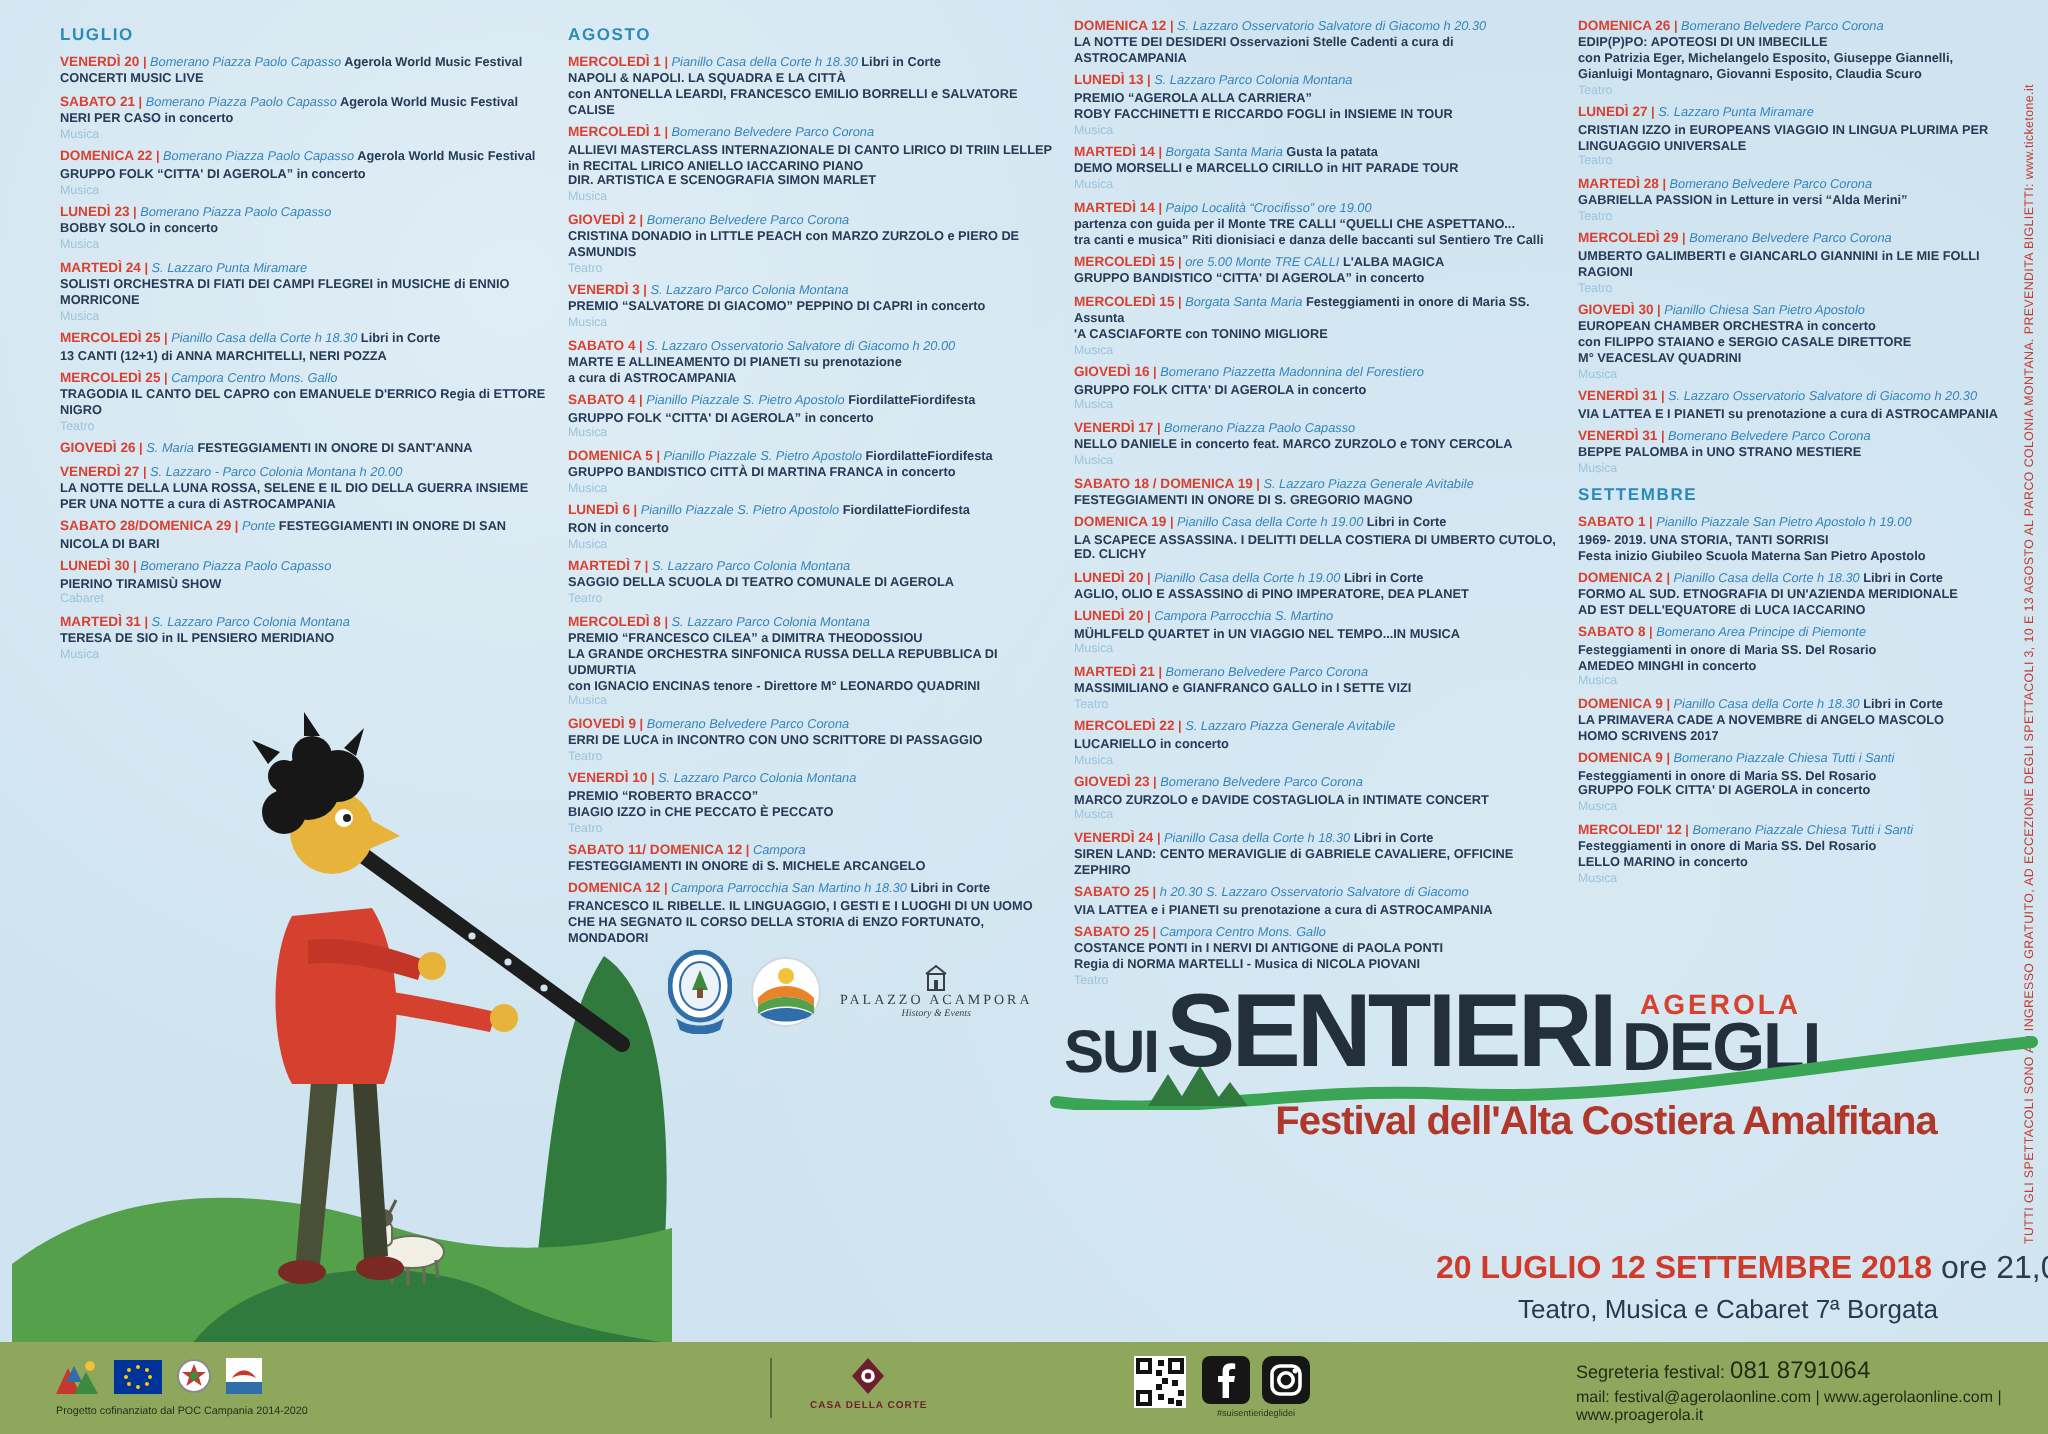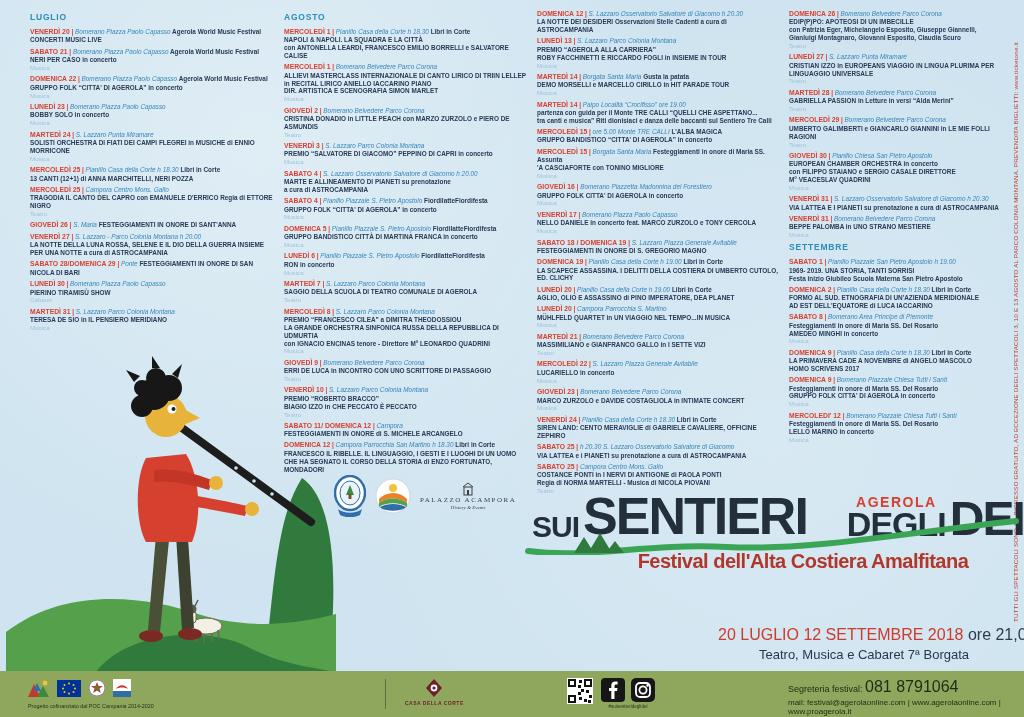--- a/index.html
+++ b/index.html
@@ -24,30 +24,30 @@
   .sep{color:#d9402f;font-weight:bold;}
   .venue{color:#3585bb;font-style:italic;}
   .vbold{color:#273a56;font-weight:bold;font-style:normal;}
   .line{color:#273a56;font-weight:bold;font-size:6.4px;line-height:1.22;}
   .cat{color:#9cc4dc;font-size:6.2px;line-height:1.3;}
   
   .title-block{position:absolute;left:532px;top:493px;width:478px;text-align:center;}
   .title-row{display:flex;align-items:flex-end;gap:4px;color:#232f3b;font-weight:bold;line-height:0.9;letter-spacing:-1px;position:relative;}
   .t-sui{font-size:30px;}
   .t-sentieri{font-size:52px;letter-spacing:-2px;}
-  .t-degli-wrap{display:flex;flex-direction:column;align-items:center;margin-left:36px;}
+  .t-degli-wrap{display:flex;flex-direction:column;align-items:center;}
   .t-agerola{font-size:14px;color:#d9402f;letter-spacing:1.5px;line-height:1;}
   .t-degli{font-size:34px;letter-spacing:-1px;}
   .t-dei{font-size:48px;letter-spacing:-2px;}
   .green-line{position:absolute;left:-10px;top:0;width:498px;height:62px;pointer-events:none;}
   .t-subtitle{margin-top:10px;padding-left:64px;font-size:20px;font-weight:bold;color:#b1372b;letter-spacing:-0.5px;}
   
   .date-block{position:absolute;left:718px;top:626px;width:292px;}
   .date-l1{font-size:16px;text-align:right;white-space:nowrap;}
-  .date-bold{color:#cf3a2a;font-weight:normal;}
+  .date-bold{color:#cf3a2a;font-weight:bold;}
   .date-time{color:#2f3b4c;}
   .date-l2{font-size:13px;text-align:center;margin-top:3px;color:#27394f;}
   .tag-bold{font-weight:normal;}
   
   .partners{position:absolute;left:334px;top:474px;display:flex;align-items:center;gap:8px;height:44px;}
   .palazzo{display:flex;flex-direction:column;align-items:center;color:#3a3f46;}
   .palazzo-title{font-family:"Liberation Serif",serif;font-size:7px;letter-spacing:1.5px;}
   .palazzo-sub{font-family:"Liberation Serif",serif;font-style:italic;font-size:5px;margin-top:1px;}
   
   .side-note{
@@ -66,21 +66,21 @@
   .funding-text{font-size:5.4px;color:#23301c;margin-top:3px;}
   .footer-divider{position:absolute;left:385px;top:8px;width:1px;height:30px;background:rgba(0,0,0,0.35);}
   .casa-block{position:absolute;left:405px;top:7px;display:flex;flex-direction:column;align-items:center;}
   .casa-text{font-size:5px;color:#6d1f2c;font-weight:bold;letter-spacing:0.5px;margin-top:2px;}
   .social-block{position:absolute;left:567px;top:7px;display:flex;align-items:flex-start;gap:8px;}
   .fbig-wrap{display:flex;flex-direction:column;align-items:center;}
   .fbig-row{display:flex;gap:6px;}
   .hashtag{font-size:4.6px;color:#2a3520;margin-top:2px;}
   .contacts{position:absolute;left:788px;top:7px;color:#1f2a16;}
   .contact-l1{font-size:9px;}
-  .phone{font-size:16px;margin-top:16px;}
+  .phone{font-size:12px;margin-top:16px;}
   .contact-l2{font-size:8px;margin-top:2px;}
 </style>
 </head>
 <body>
 
 <div class="poster">
 
   <div class="col col-0">
       <div class="month-header">LUGLIO</div>
       <div class="event">
@@ -460,21 +460,20 @@
   </div>
 
   <div class="title-block">
     <div class="title-row">
       <span class="t-sui">SUI</span>
       <span class="t-sentieri">SENTIERI</span>
       <span class="t-degli-wrap">
         <span class="t-agerola">AGEROLA</span>
         <span class="t-degli">DEGLI</span>
       </span>
-      <span class="t-dei">DEI</span>
       <svg class="green-line" viewBox="0 0 498 62">
         <path d="M6,58 C70,66 120,50 205,54 C290,58 380,40 494,28" fill="none" stroke="#3aa655" stroke-width="6" stroke-linecap="round"></path>
         <g fill="#2f7a3c">
           <path d="M52,60 L62,44 L72,60 Z"></path>
           <path d="M66,60 L78,40 L90,60 Z"></path>
           <path d="M84,60 L93,48 L102,60 Z"></path>
         </g>
       </svg>
     </div>
     <div class="t-subtitle">Festival dell'Alta Costiera Amalfitana</div>

